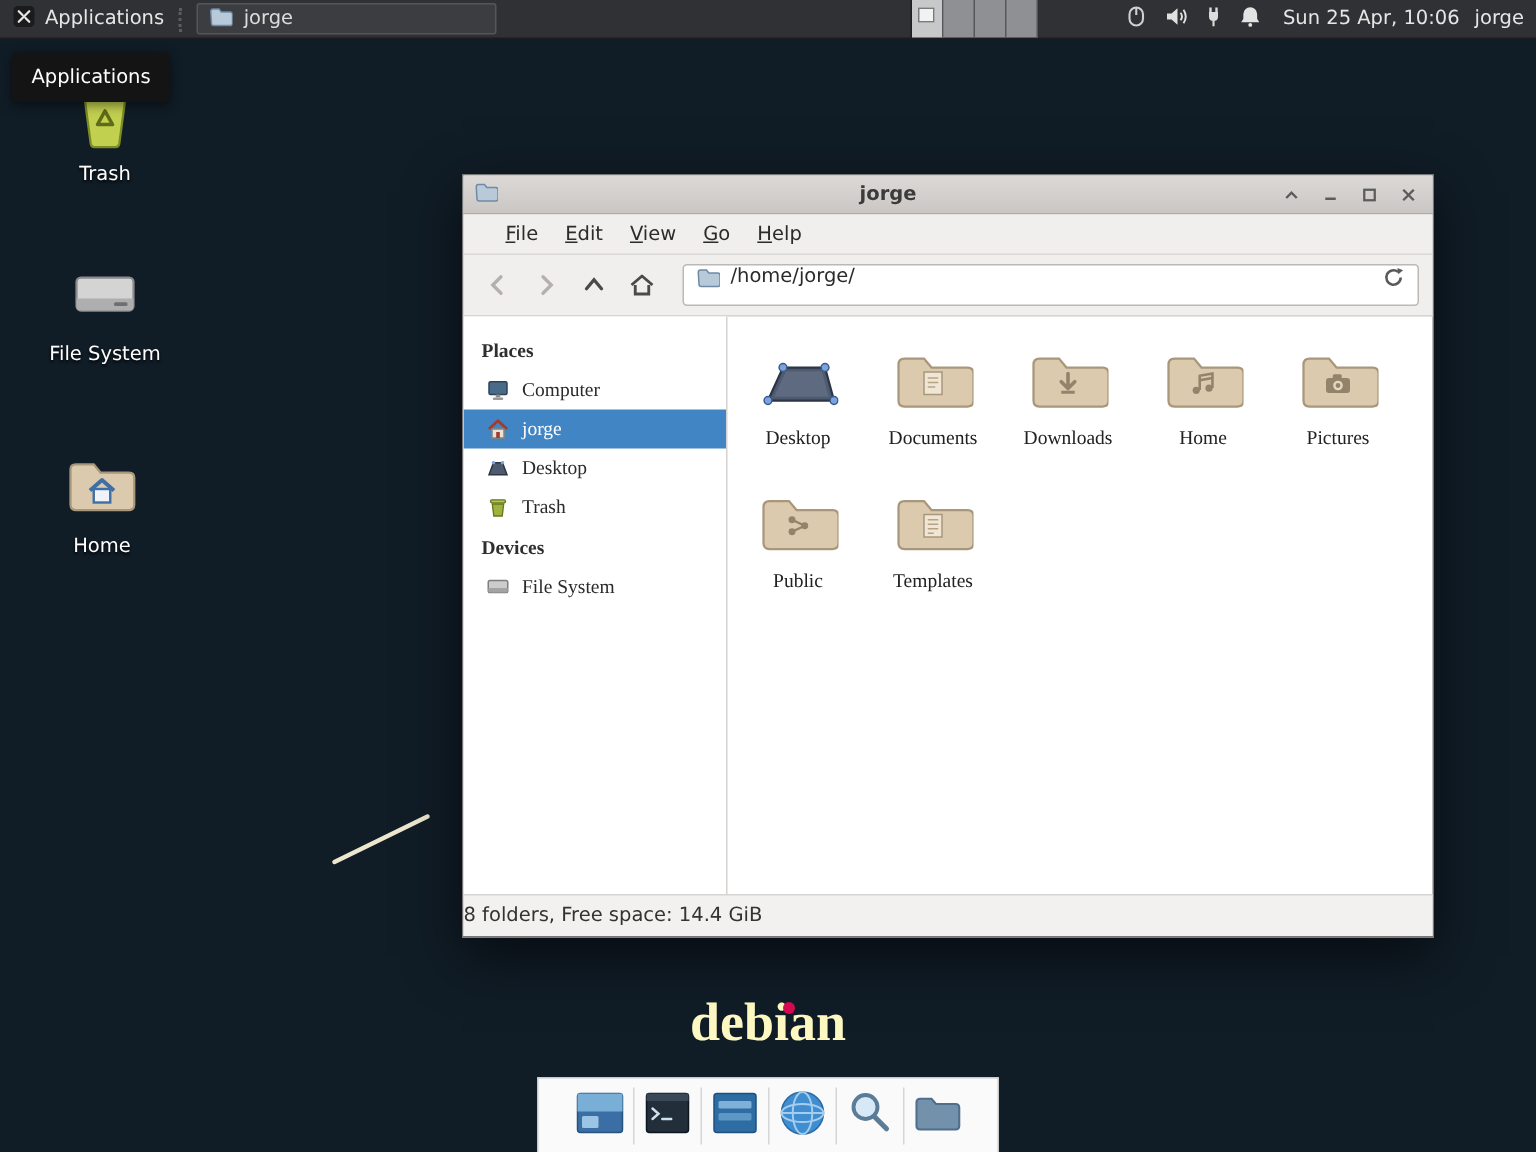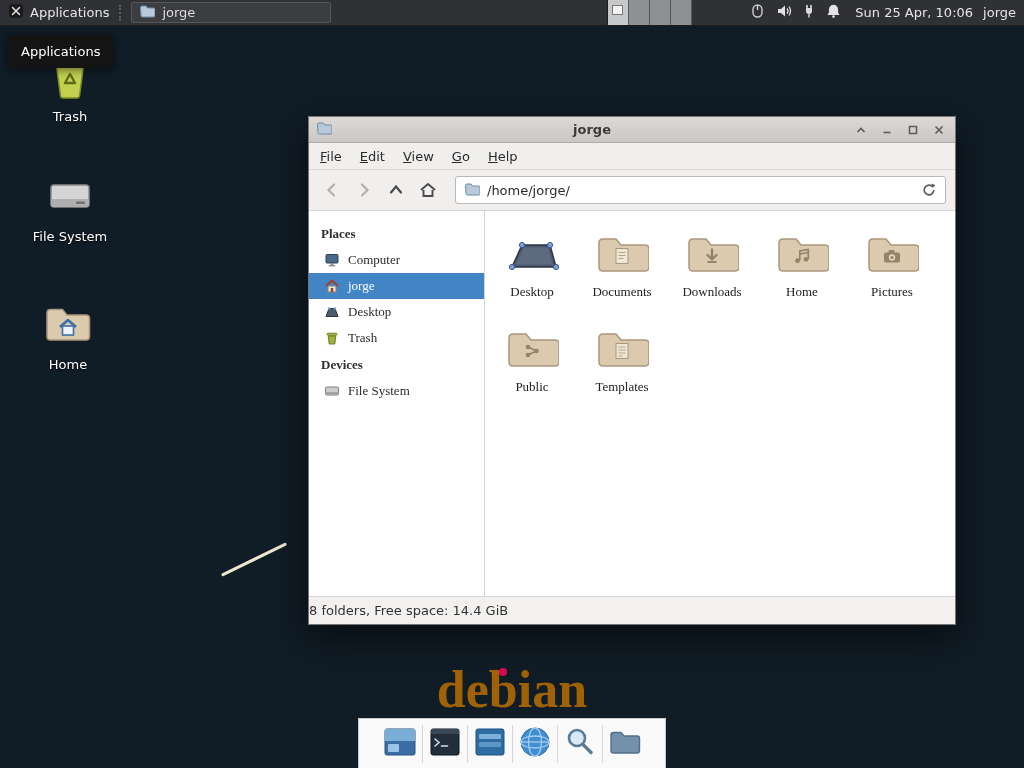--- a/index.html
+++ b/index.html
@@ -66,34 +66,34 @@
     height:26px; background:linear-gradient(#dcd9d7,#cac6c4);
     border-bottom:1px solid #aeabab;
     display:flex; align-items:center; padding:0 7px; gap:6px;
   }
   .titlebar .title { flex:1; text-align:center; font-weight:bold; font-size:13px; color:#3b3b3b; }
   .controls { display:flex; gap:8px; align-items:center; }
   .ctrl { width:18px; height:18px; display:flex; align-items:center; justify-content:center; }
 
   .menubar {
     height:27px; background:#f0efed; border-bottom:1px solid #dbd8d5;
-    display:flex; align-items:center; padding:0 3px; gap:2px;
+    display:flex; align-items:center; padding:0 20px; gap:2px;
   }
   .menu-item { display:inline-block; padding:4px 8px; font-size:13px; color:#2b2b2b; }
   .menu-item::first-letter { text-decoration:underline; }
 
   .toolbar {
     height:41px; background:#f0efed; border-bottom:1px solid #d7d4d1;
     display:flex; align-items:center; padding:0 9px; gap:5px;
   }
   .nav-btn { width:27px; height:27px; display:flex; align-items:center; justify-content:center; border-radius:3px; }
   .pathbar {
     flex:1; height:28px; margin-left:9px;
     background:#fff; border:1px solid #bbb8b5; border-radius:3px;
-    display:flex; align-items:center; padding:0 8px; gap:7px;
+    display:flex; align-items:flex-start; padding:0 8px; gap:7px;
     font-size:13px; color:#2a2a2a;
   }
   .reload-btn { margin-left:auto; display:flex; align-items:center; }
 
   .winbody { flex:1; display:flex; min-height:0;font-family:Liberation Serif, serif; }
   .sidebar {
     width:176px; background:#fff; border-right:1px solid #d5d2cf;
     padding-top:9px; font-size:13px; color:#2b2b2b; overflow:hidden;
   }
   .side-header { font-weight:bold; padding:6px 12px 5px; color:#2f2f2f; }
@@ -110,21 +110,21 @@
   .statusbar {
     height:28px; background:#f2f1ef; border-top:1px solid #d7d4d1;
     display:flex; align-items:center; padding:0 0; font-size:13px; color:#333;
   }
 
   
   .debian { position:absolute; top:660px; left:0; right:0; text-align:center; z-index:3; }
   .debian-wrap { position:relative; display:inline-block; }
   .debian-text {
     font-family:"Liberation Serif", "DejaVu Serif", serif;
-    font-weight:bold; font-size:52px; color:#a16207; letter-spacing:0px;
+    font-weight:bold; font-size:36px; color:#fef9c3; letter-spacing:0px;
   }
   .debian-dot {
     position:absolute; left:62px; top:8px; width:8px; height:8px;
     border-radius:50%; background:#d70a53;
   }
 
   
   .dock {
     position:absolute; bottom:0; left:50%; transform:translateX(-50%);
     width:308px; height:50px; background:#fafafa;

